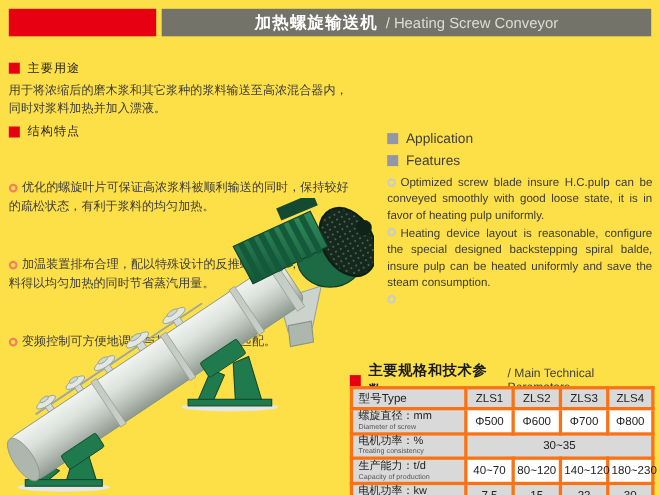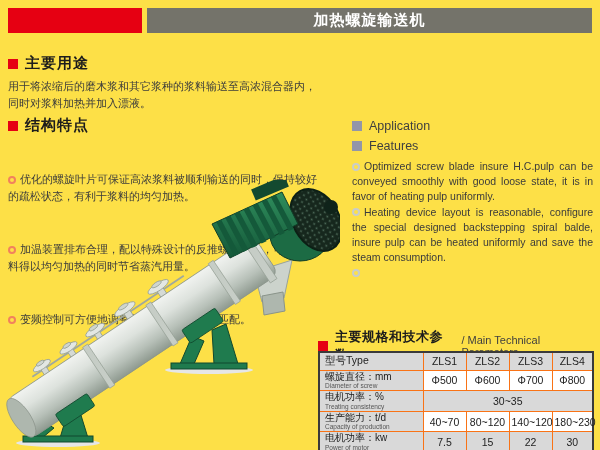--- a/index.html
+++ b/index.html
@@ -11,60 +11,61 @@
   .red-block { position:absolute; left:8px; top:8px; width:134px; height:25px; background:#e60012; }
   .title-bar { position:absolute; left:147px; top:8px; width:445px; height:25px; background:#74736a;
     display:flex; align-items:center; justify-content:center; }
   .title-zh { font-weight:bold; font-size:15px; color:#ffffff; letter-spacing:1px; }
   .title-en { font-size:13.5px; color:#dedcd4; margin-left:7px; }
 
   
   .col-left { position:absolute; left:8px; top:50px; width:313px; }
   .sec-head { display:flex; align-items:center; margin:4px 0 5px 0; }
   .sq-red { width:10px; height:10px; background:#e60012; margin-right:7px; flex:0 0 auto; }
-  .sec-head-txt { font-weight:bold; font-size:15px; color:#1c1c1c; letter-spacing:1px; }
+  .sec-head-txt { font-weight:normal; font-size:11px; color:#1c1c1c; letter-spacing:1px; }
   .zh-body { font-size:11px; line-height:1.55; color:#3b3b3b; margin-bottom:4px; }
   .zh-bullet { font-size:11px; line-height:1.55; color:#3b3b3b;margin-top:36px; }
   .ring { display:inline-block; width:8px; height:8px; border-radius:50%;
     border:2px solid #f2815d; margin-right:4px; vertical-align:-0.5px; }
   .ring-gray { border-color:#c9cdc9; }
 
   
   .col-right { position:absolute; left:352px; top:117px; width:241px; }
   .sec-head-en { display:flex; align-items:center; margin:2px 0 6px 0; }
   .sq-gray { width:10px; height:10px; background:#9396a8; margin-right:7px; flex:0 0 auto; }
   .sec-head-en-txt { font-size:12.5px; color:#3f3f3f; }
   .en-body { font-size:10.5px; line-height:1.45; text-align:justify; color:#3b3b3b; margin-bottom:9px; }
   .en-bullet { font-size:10.5px; line-height:1.45; text-align:justify; color:#3b3b3b; }
 
   
   .tbl-head { position:absolute; left:318px; top:328px; display:flex; align-items:center; }
   .tbl-head-zh { font-weight:bold; font-size:13px; color:#1c1c1c; letter-spacing:0.5px; }
   .tbl-head-en { font-size:11px; color:#3f3f3f; margin-left:5px; }
   table.params { position:absolute; left:318px; top:351px; width:274px; border-collapse:collapse;
     table-layout:fixed; font-size:10.5px; color:#222; }
-  table.params td { border:1px solid #f97316; text-align:center; vertical-align:middle;
+  table.params td { border:3px solid #f97316; text-align:center; vertical-align:middle;
     padding:1px 2px; height:18px; background:#ffffff; }
   table.params { border:2px solid #3a3a3a; }
   table.params td.lab { text-align:left; padding-left:5px; background:#d9d9d9; }
   table.params tr.gray td { background:#d9d9d9; }
   .lbl-zh { display:block; font-size:10px; line-height:1.05; }
   .lbl-en { display:block; font-size:6.5px; color:#555; line-height:1.1; }
 
   
   .machine { position:absolute; left:0px; top:180px; width:340px; height:270px; }
 </style>
 </head>
 <body>
 
 <div class="page">
 
   <div class="red-block"></div>
   <div class="title-bar">
     <span class="title-zh">加热螺旋输送机</span>
+    <span class="title-en">/ Heating Screw Conveyor</span>
   </div>
 
   <div class="col-left">
     <div class="sec-head">
       <span class="sq-red"></span>
       <span class="sec-head-txt">主要用途</span>
     </div>
     <p class="zh-body">用于将浓缩后的磨木浆和其它浆种的浆料输送至高浓混合器内，同时对浆料加热并加入漂液。</p>
 
     <div class="sec-head">

